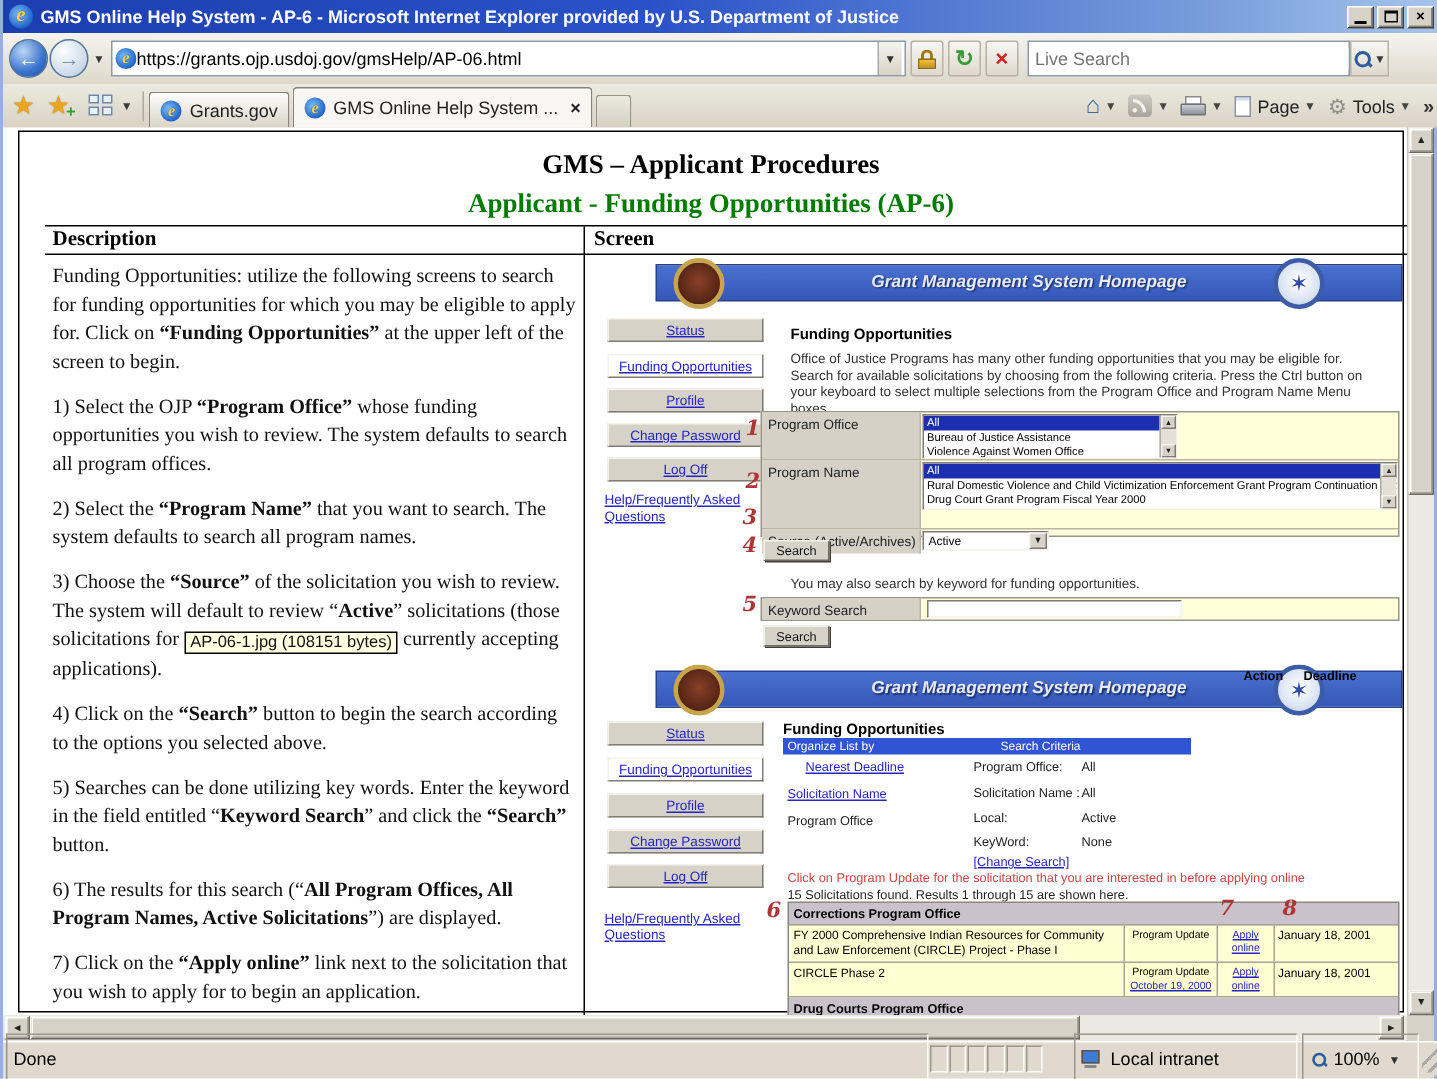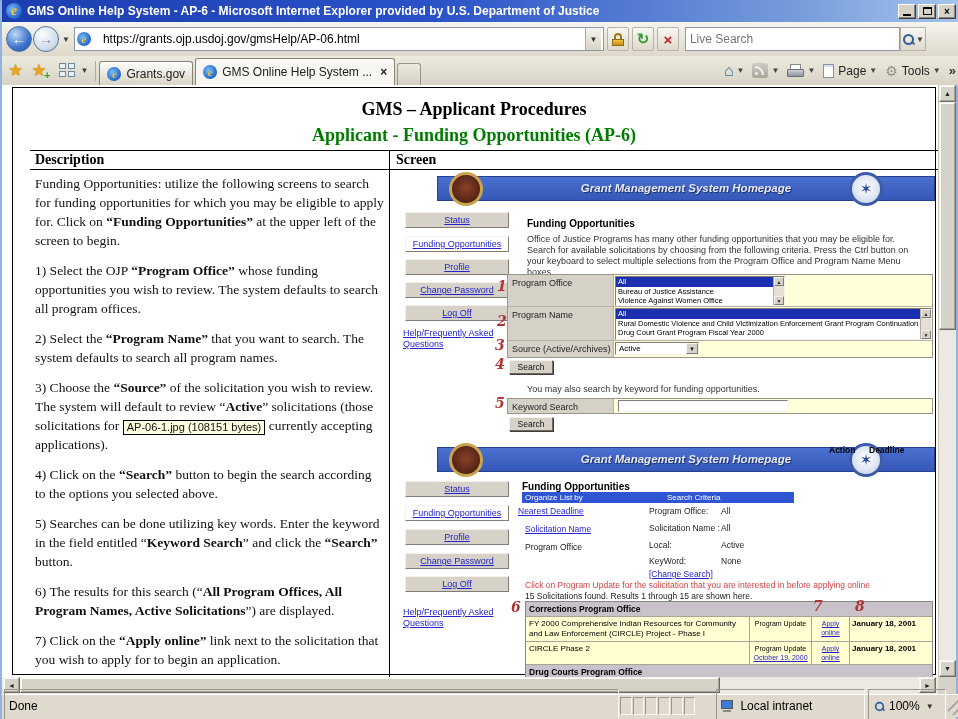--- a/index.html
+++ b/index.html
@@ -130,21 +130,21 @@
 
   #results-table { position:absolute; left:128px; top:158px; width:408px; border:1px solid #888; background:#ffffd2; }
   .rt-row { position:relative; display:flex; border-bottom:1px solid #a8a49a; }
   .rt-group { background:#c9c2cb; font:bold 8.5px "Liberation Sans",sans-serif; color:#000; }
   .rt-group .g { padding:2px 0 2px 3px; width:286px; }
   .c-name { width:224px; padding:2px 3px; font-size:8px; line-height:10px; border-right:1px solid #a8a49a; }
   .c-upd { width:62px; padding:2px 1px; font-size:7px; line-height:9px; text-align:center; border-right:1px solid #a8a49a; }
   .c-upd a { color:#2424c8; text-decoration:underline; }
   .c-act { width:38px; padding:2px 1px; font-size:7px; line-height:9px; text-align:center; border-right:1px solid #a8a49a; }
   .c-act span { color:#2424c8; text-decoration:underline; }
-  .c-dl { width:80px; padding:2px 2px; font-size:8px;font-weight:bold; }
+  .c-dl { width:80px; padding:2px 2px; font-size:8px; }
   .hdr-act { position:absolute; left:432px; top:2px; font:bold 8.5px "Liberation Sans",sans-serif; }
   .hdr-dl  { position:absolute; left:472px; top:2px; font:bold 8.5px "Liberation Sans",sans-serif; }
 
   
   .sb-btn { position:absolute; background:#d6d2c8; border:1px solid; border-color:#f6f4ee #6d6a62 #6d6a62 #f6f4ee; box-shadow:inset -1px -1px 0 #a8a49a, inset 1px 1px 0 #fff;
     color:#222; display:flex; align-items:center; justify-content:center; font-size:7px; }
   #vscroll { position:absolute; left:936px; top:85px; width:18px; height:592px; background:#ece9e2; border-left:1px solid #c8c4b8; }
   #vthumb { position:absolute; left:0; top:17px; width:17px; height:228px; background:#d6d2c8; border:1px solid; border-color:#f6f4ee #6d6a62 #6d6a62 #f6f4ee; box-shadow:inset -1px -1px 0 #a8a49a, inset 1px 1px 0 #fff; }
   #hscroll { position:absolute; left:0; top:677px; width:936px; height:17px; background:#ece9e2; }
   #hthumb { position:absolute; left:18px; top:0; width:700px; height:16px; background:#d6d2c8; border:1px solid; border-color:#f6f4ee #6d6a62 #6d6a62 #f6f4ee; box-shadow:inset -1px -1px 0 #a8a49a, inset 1px 1px 0 #fff; }
@@ -179,21 +179,21 @@
       </span>
     <span class="winbtn">×</span>
   </div>
 
   <div id="navbar">
     <span class="navcircle" id="btn-back">←</span>
     <span class="navcircle" id="btn-fwd">→</span>
     <span class="mini-drop">▼</span>
     <div id="addr">
       <span class="ie-e" style="width:14px;height:14px;font-size:11px;">e</span>
-      <input class="url" style="margin-left: 12px;" value="https://grants.ojp.usdoj.gov/gmsHelp/AP-06.html">
+      <input class="url" style="margin-left: 0;" value="https://grants.ojp.usdoj.gov/gmsHelp/AP-06.html">
       <span id="addr-drop">▼</span>
     </div>
     <span class="tool-sq">
       <span class="lock-icon">
           <span class="shackle"></span>
           <span class="body"></span>
         </span>
     </span>
     <span class="tool-sq">
         <span class="refresh-glyph">↻</span>
@@ -315,21 +315,21 @@
           <div class="listbox" style="left:107px; width:170px; height:30px;" id="po-listbox">
             <div class="lb-option selected">All</div>
               <div class="lb-option">Bureau of Justice Assistance</div>
               <div class="lb-option">Violence Against Women Office</div>
               <div class="lb-sb">
                 <span class="a" style="top:0;">▲</span>
                 <span class="a" style="bottom:0;">▼</span>
               </div>
           </div>
         </div>
-        <div class="formrow" style="height:34px;">
+        <div class="formrow" style="height:46px;">
           <div class="flabel">Program Name</div>
           <div class="listbox" style="left:107px; width:317px; height:32px;" id="pn-listbox">
             <div class="lb-option selected">All</div>
               <div class="lb-option">Rural Domestic Violence and Child Victimization Enforcement Grant Program Continuation Application</div>
               <div class="lb-option">Drug Court Grant Program Fiscal Year 2000</div>
               <div class="lb-sb">
                 <span class="a" style="top:0;">▲</span>
                 <span class="a" style="bottom:0;">▼</span>
               </div>
           </div>
@@ -381,21 +381,21 @@
             <span>Log Off</span>
           </div>
         </div>
       <div class="gms-helplink" style="top:164px;">Help/Frequently Asked Questions</div>
       <div class="gms-h" style="left:125px; top:38px;">Funding Opportunities</div>
 
       <div class="blueband" style="left:125px; top:49px; width:272px;">
         <span style="left:3px;">Organize List by</span>
         <span style="left:145px;">Search Criteria</span>
       </div>
-      <a class="gms-link" style="left:121px; top:63px;">Nearest Deadline</a>
+      <a class="gms-link" style="left:140px; top:63px;">Nearest Deadline</a>
       <a class="gms-link" style="left:128px; top:81px;">Solicitation Name</a>
       <span class="gms-static" style="left:128px; top:99px;">Program Office</span>
       <div id="criteria-rows">
           <span class="crit-label" style="left: 252px; top: 63px;">Program Office:</span>
           <span class="crit-value" style="left: 324px; top: 63px;">All</span>
           <span class="crit-label" style="left: 252px; top: 80px;">Solicitation Name :</span>
           <span class="crit-value" style="left: 324px; top: 80px;">All</span>
           <span class="crit-label" style="left: 252px; top: 97px;">Local:</span>
           <span class="crit-value" style="left: 324px; top: 97px;">Active</span>
           <span class="crit-label" style="left: 252px; top: 113px;">KeyWord:</span>

